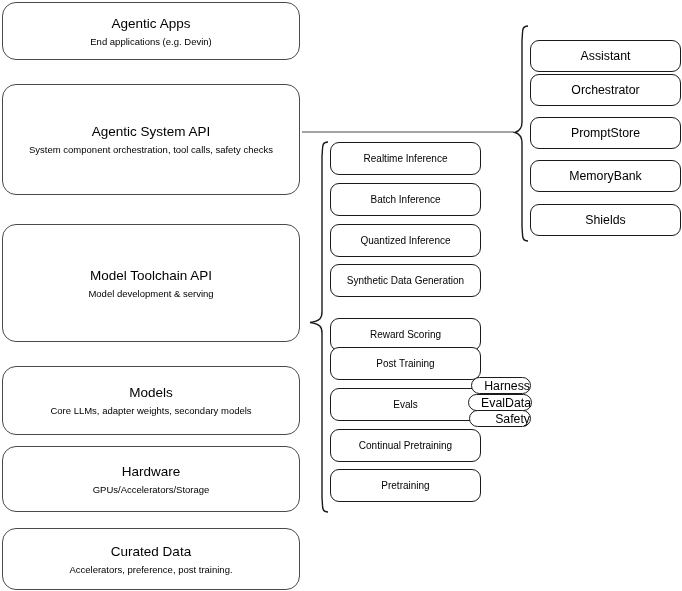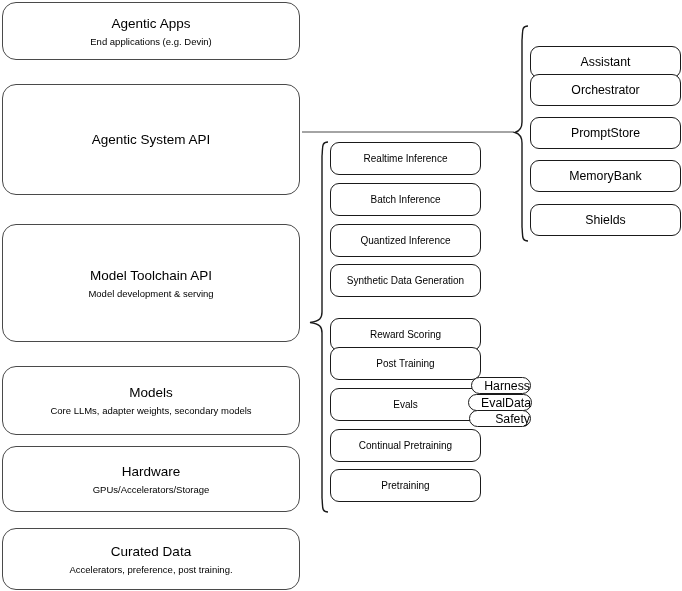--- a/index.html
+++ b/index.html
@@ -134,20 +134,21 @@
              C 323 506, 321 512, 328 512"></path>
   </svg>
 
   <div class="box layer-box" style="top:2px;height:58px;">
     <div class="layer-title">Agentic Apps</div>
     <div class="layer-sub">End applications (e.g. Devin)</div>
   </div>
 
   <div class="box layer-box" style="top:84px;height:111px;">
     <div class="layer-title">Agentic System API</div>
+    <div class="layer-sub">System component orchestration, tool calls, safety checks</div>
   </div>
 
   <div class="box layer-box" style="top:224px;height:118px;">
     <div class="layer-title">Model Toolchain API</div>
     <div class="layer-sub">Model development &amp; serving</div>
   </div>
 
   <div class="box layer-box" style="top:366px;height:69px;">
     <div class="layer-title">Models</div>
     <div class="layer-sub">Core LLMs, adapter weights, secondary models</div>
@@ -194,21 +195,21 @@
   <div class="pill" style="left:471px;top:377px;width:60px;">
     <span>Harness</span>
   </div>
   <div class="pill" style="left:468px;top:394px;width:64px;">
     <span>EvalData</span>
   </div>
   <div class="pill" style="left:469px;top:410px;width:62px;">
     <span>Safety</span>
   </div>
 
-  <div class="box right-box" style="top:46px;">
+  <div class="box right-box" style="top:40px;">
     <span>Assistant</span>
   </div>
   <div class="box right-box" style="top:74px;">
     <span>Orchestrator</span>
   </div>
   <div class="box right-box" style="top:117px;">
     <span>PromptStore</span>
   </div>
   <div class="box right-box" style="top:160px;">
     <span>MemoryBank</span>

